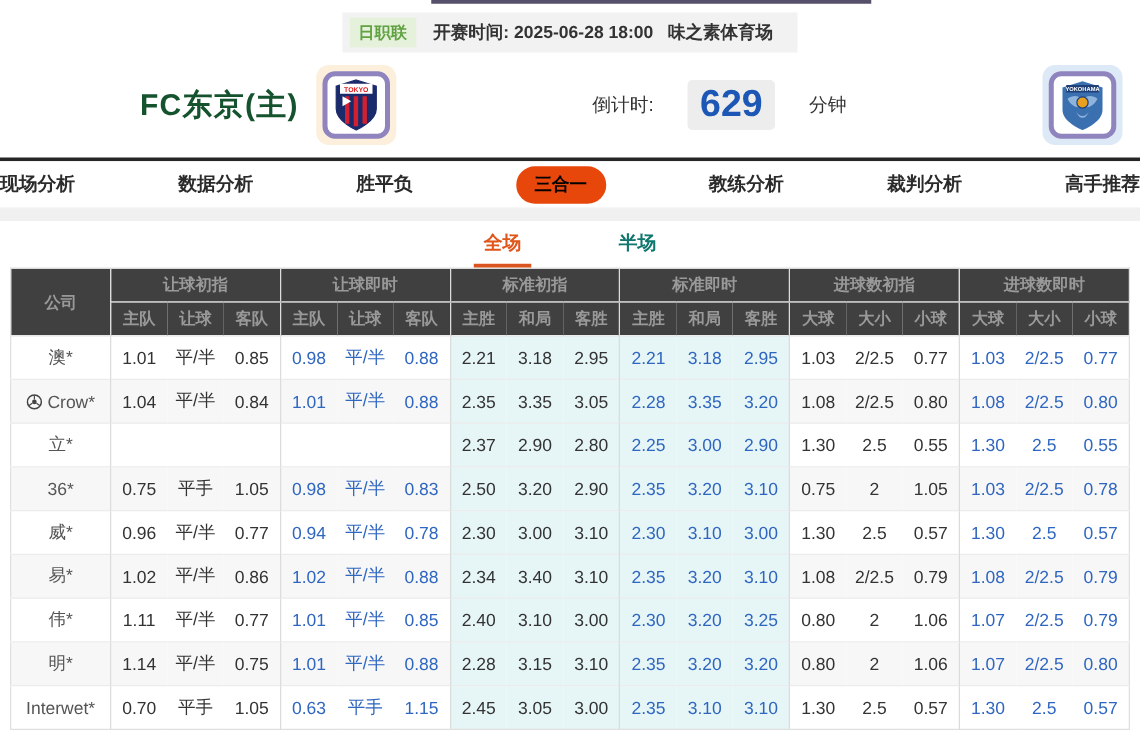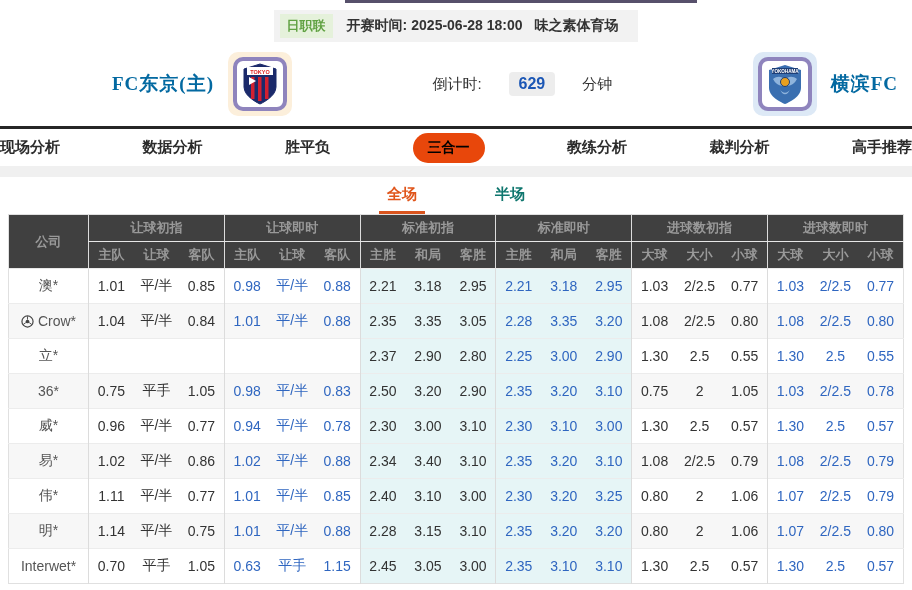--- a/index.html
+++ b/index.html
@@ -8,28 +8,28 @@
 
   .top-artifact { position:absolute; top:0; left:345px; width:352px; height:3px; background:#57506b; }
 
   .topbar { display:flex; justify-content:center; padding-top:10px; }
   .topbar-inner { background:#f2f2f2; display:flex; align-items:center; gap:14px; padding:4px 16px 4px 6px; font-size:14px; color:#333; font-weight:bold; }
   .league-badge { background:#e5f1db; color:#61a243; padding:3px 7px; font-size:13px; cursor:pointer; }
   .kickoff span { margin-right:4px; }
 
   .team-header { display:flex; align-items:center; justify-content:space-between; height:84px; padding:0 14px 0 112px; }
   .team { display:flex; align-items:center; gap:14px; }
-  .team-name { font-size:19px; font-weight:bold; color:#0369a1; letter-spacing:1px;font-family:Liberation Serif, serif; }
+  .team-name { font-size:24px; font-weight:bold; color:#14532d; letter-spacing:1px; }
   .logo-box { width:64px; height:64px; border-radius:10px; display:flex; align-items:center; justify-content:center; }
   .home-box { background:#fcefdb; }
   .away-box { background:#dde9f6; }
   .logo-inner { width:54px; height:54px; background:#fff; border:4px solid #8f84bd; border-radius:10px; display:flex; align-items:center; justify-content:center; }
 
   .countdown { display:flex; align-items:center; gap:27px; font-size:15px; color:#333; }
-  .countdown-num { background:#ededed; color:#1c57b5; font-weight:bold; font-size:16px; padding:3px 10px; border-radius:4px; }
+  .countdown-num { background:#ededed; color:#1c57b5; font-weight:bold; font-size:30px; padding:3px 10px; border-radius:4px; }
 
   .dark-bar { height:3px; background:#262626; }
 
   .nav { height:38px; display:flex; align-items:center; justify-content:space-between; gap:40px; border-bottom:1px solid #f0f0f0; background:#fff; }
   .nav-tab { font-size:15px; font-weight:bold; color:#2b2b2b; cursor:pointer; }
   .nav-tab.active { background:#e8470b; color:#000000; border-radius:16px; padding:6px 15px; font-size:14px; }
 
   .gray-gap { height:10px; background:#f0f0f0; }
 
   .subtabs { height:37px; display:flex; align-items:stretch; justify-content:center; gap:62px; background:#fff; }
@@ -95,21 +95,20 @@
           <svg width="36" height="42" viewBox="0 0 36 42">
             <path d="M18 2 L34 7 V25 C34 35 18 41 18 41 C18 41 2 35 2 25 V7 Z" fill="#3a6fb0"></path>
             <rect x="5" y="5" width="26" height="6" fill="#1e3f77"></rect>
             <text x="18" y="9.8" font-size="4.6" fill="#fff" text-anchor="middle" font-weight="bold">YOKOHAMA</text>
             <path d="M6 16 C10 13 15 13 18 17 C21 13 26 13 30 16 C27 22 22 24 18 22 C14 24 9 22 6 16 Z" fill="#8fb4dc"></path>
             <circle cx="18" cy="19" r="4.5" fill="#e8a020" stroke="#1e3f77"></circle>
             <path d="M13 26 C15 31 21 31 23 26 C21 33 15 33 13 26 Z" fill="#8fb4dc"></path>
           </svg>
         </div>
       </div>
-      <span class="team-name">横滨FC</span>
     </div>
   </div>
 
   <div class="dark-bar"></div>
 
   <div class="nav" id="nav">
       <div class="nav-tab">现场分析</div>
       <div class="nav-tab">数据分析</div>
       <div class="nav-tab">胜平负</div>
       <div class="nav-tab active">三合一</div>

